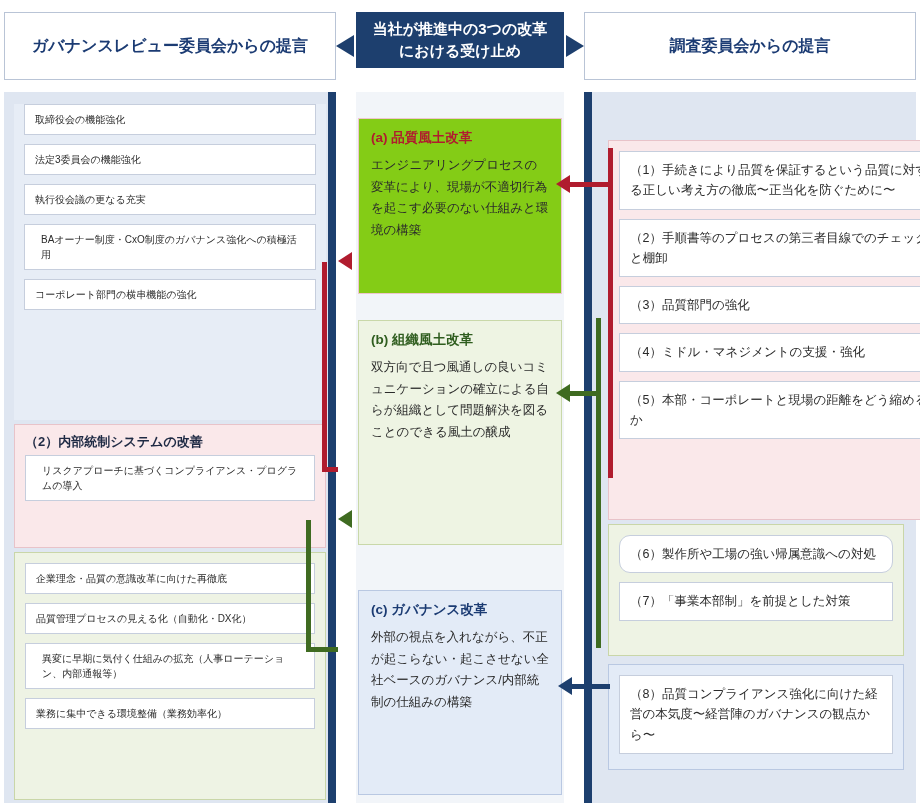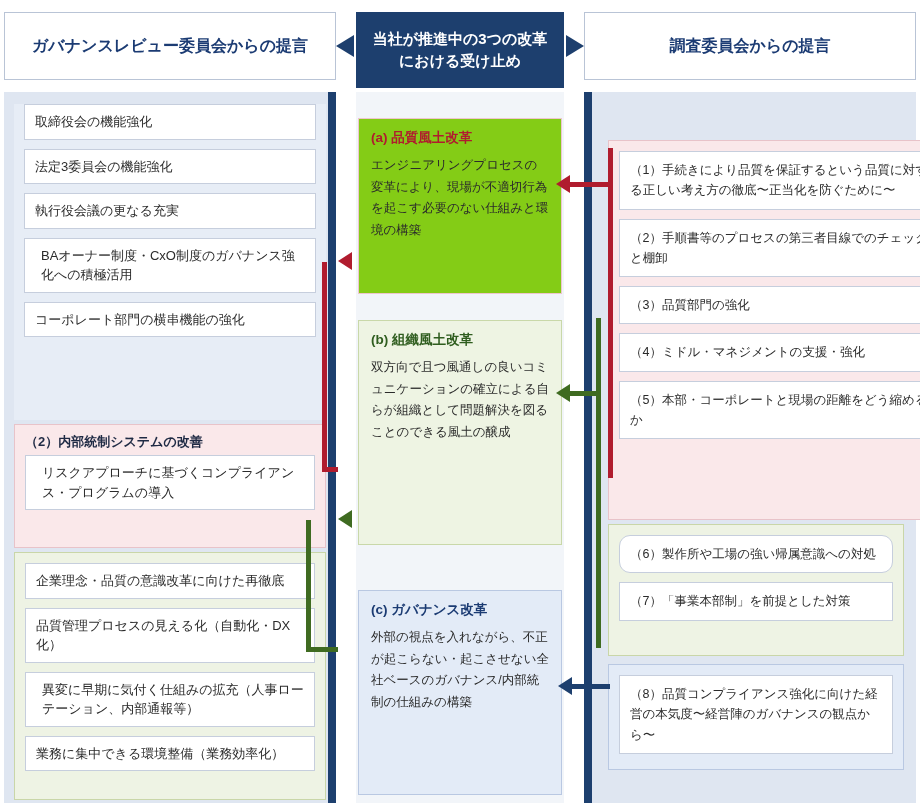--- a/index.html
+++ b/index.html
@@ -17,21 +17,21 @@
     position:absolute;box-sizing:border-box;
     display:flex;align-items:center;justify-content:center;
     text-align:center;font-weight:bold;
   }
   .hdr-left{
     left:4px;top:12px;width:332px;height:68px;
     border:1px solid #b9c4d6;background:#ffffff;
     color:#1b3b73;font-size:16px;
   }
   .hdr-center{
-    left:356px;top:12px;width:208px;height:76px;
+    left:356px;top:12px;width:208px;height:56px;
     background:#1d3f6e;color:#ffffff;font-size:15px;
     line-height:1.45;padding:0 10px;
   }
   .hdr-right{
     left:584px;top:12px;width:332px;height:68px;
     border:1px solid #b9c4d6;background:#ffffff;
     color:#1b3b73;font-size:16px;
   }
 
   
@@ -46,21 +46,21 @@
     font-size:13px;font-weight:bold;color:#1f2a44;
     padding:8px 10px 4px 10px;
   }
   .grp-a{left:14px;top:104px;width:312px;height:316px;background:#e7edf6;}
   .grp-b{left:14px;top:424px;width:312px;height:124px;background:#fae8ea;border:1px solid #e8c3c9;}
   .grp-c{left:14px;top:552px;width:312px;height:248px;background:#eef3e4;border:1px solid #c9d6a8;}
 
   .item{
     box-sizing:border-box;
     background:#ffffff;border:1px solid #c6cedd;
-    font-size:13px;line-height:1.5;
+    font-size:10px;line-height:1.5;
     padding:7px 10px;
     margin:0 10px 9px 10px;
   }
   .item.two{padding-top:7px;padding-bottom:7px;padding-left:16px;}
 
   
   .card{
     position:absolute;box-sizing:border-box;
     padding:10px 12px;
   }

